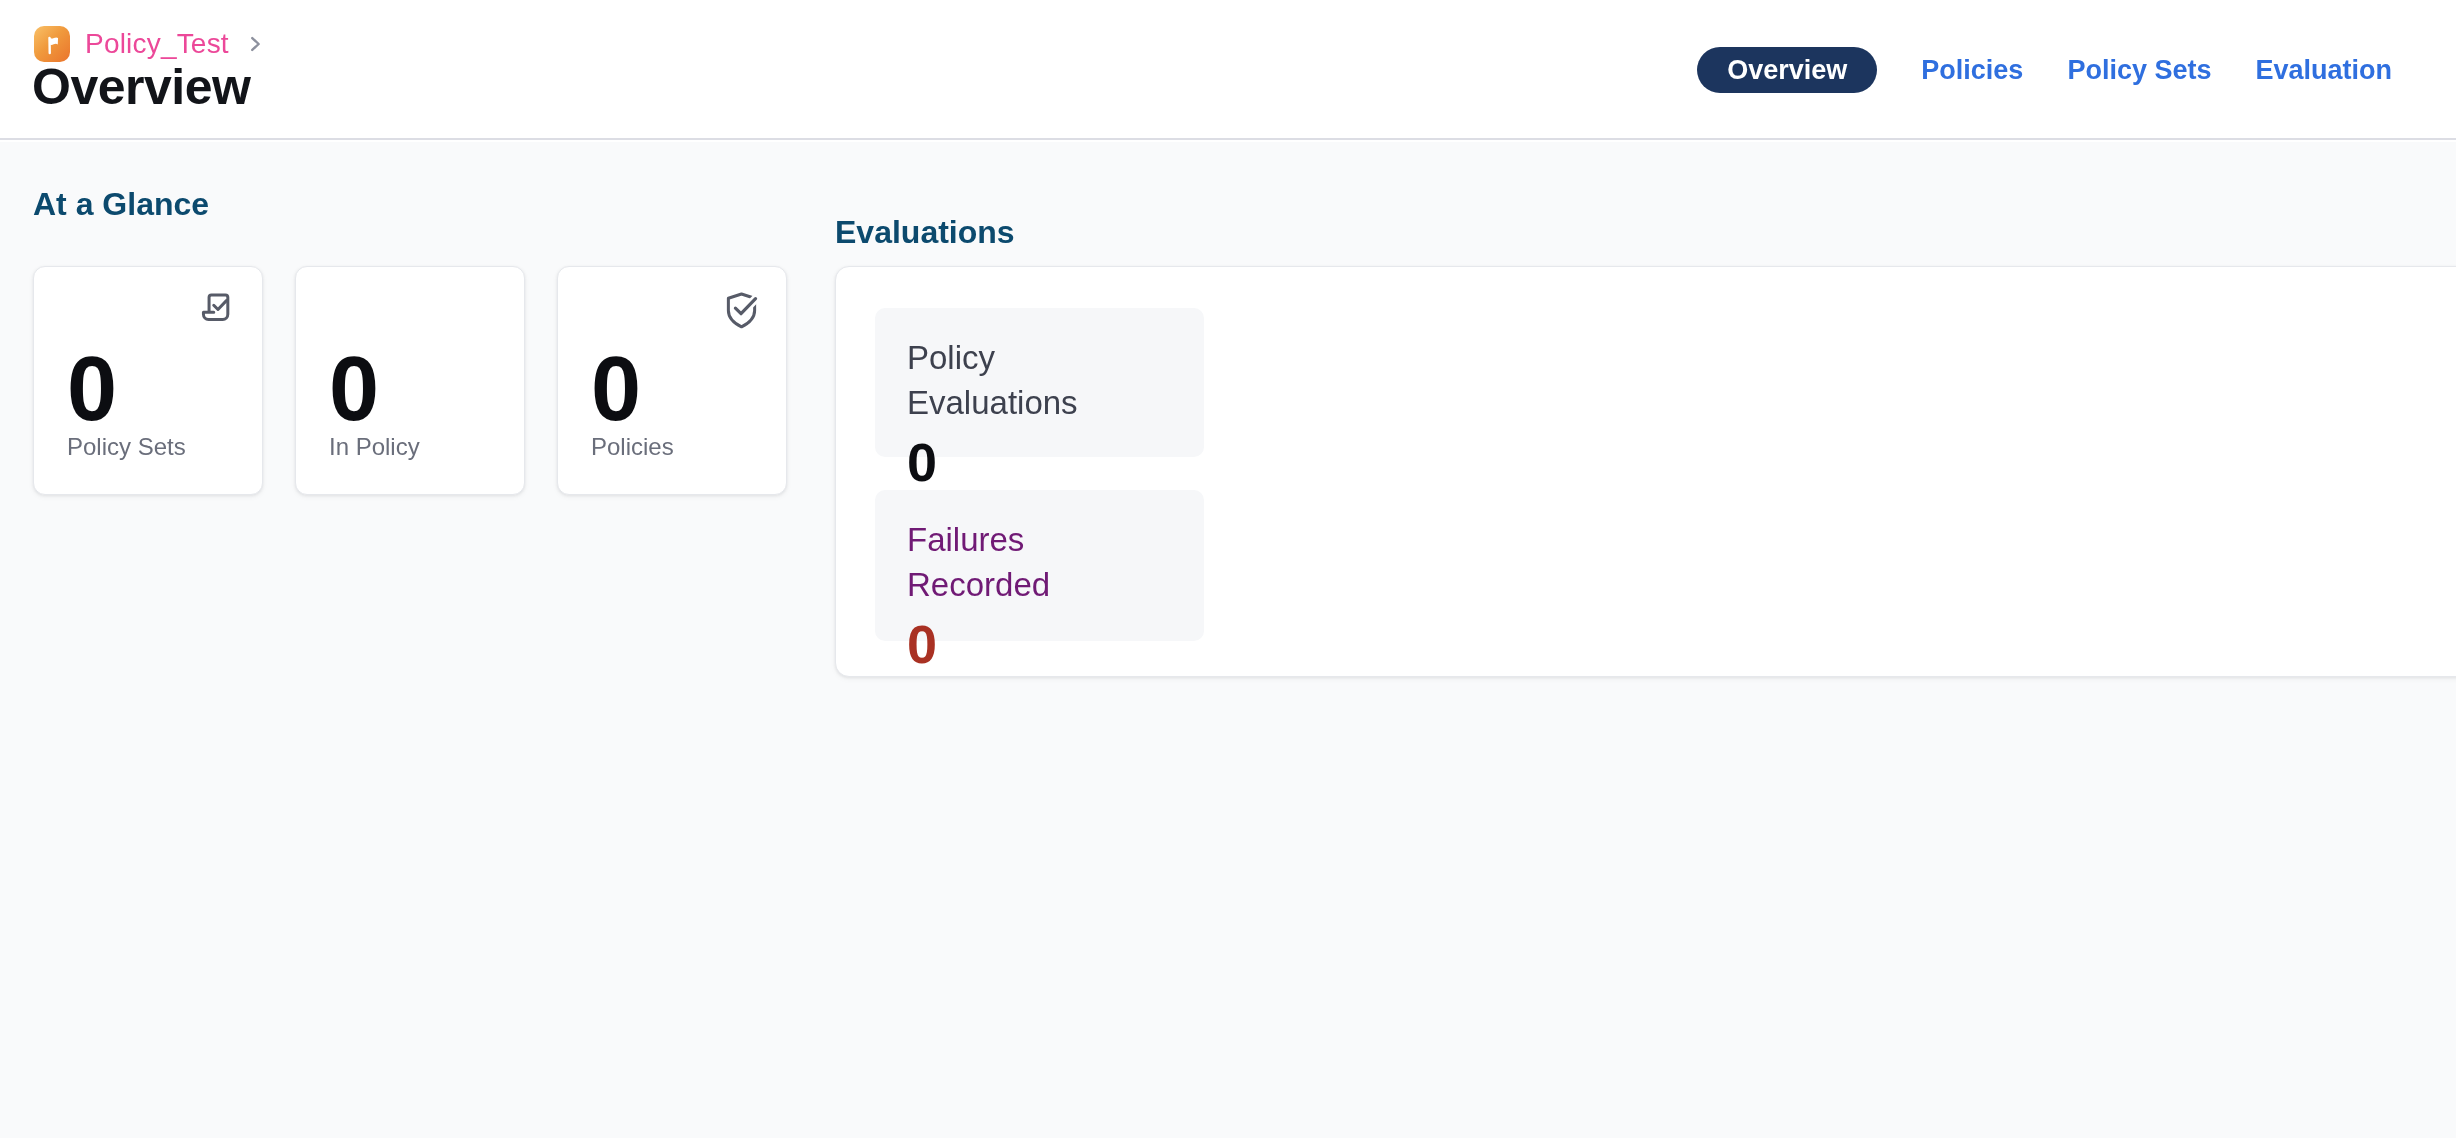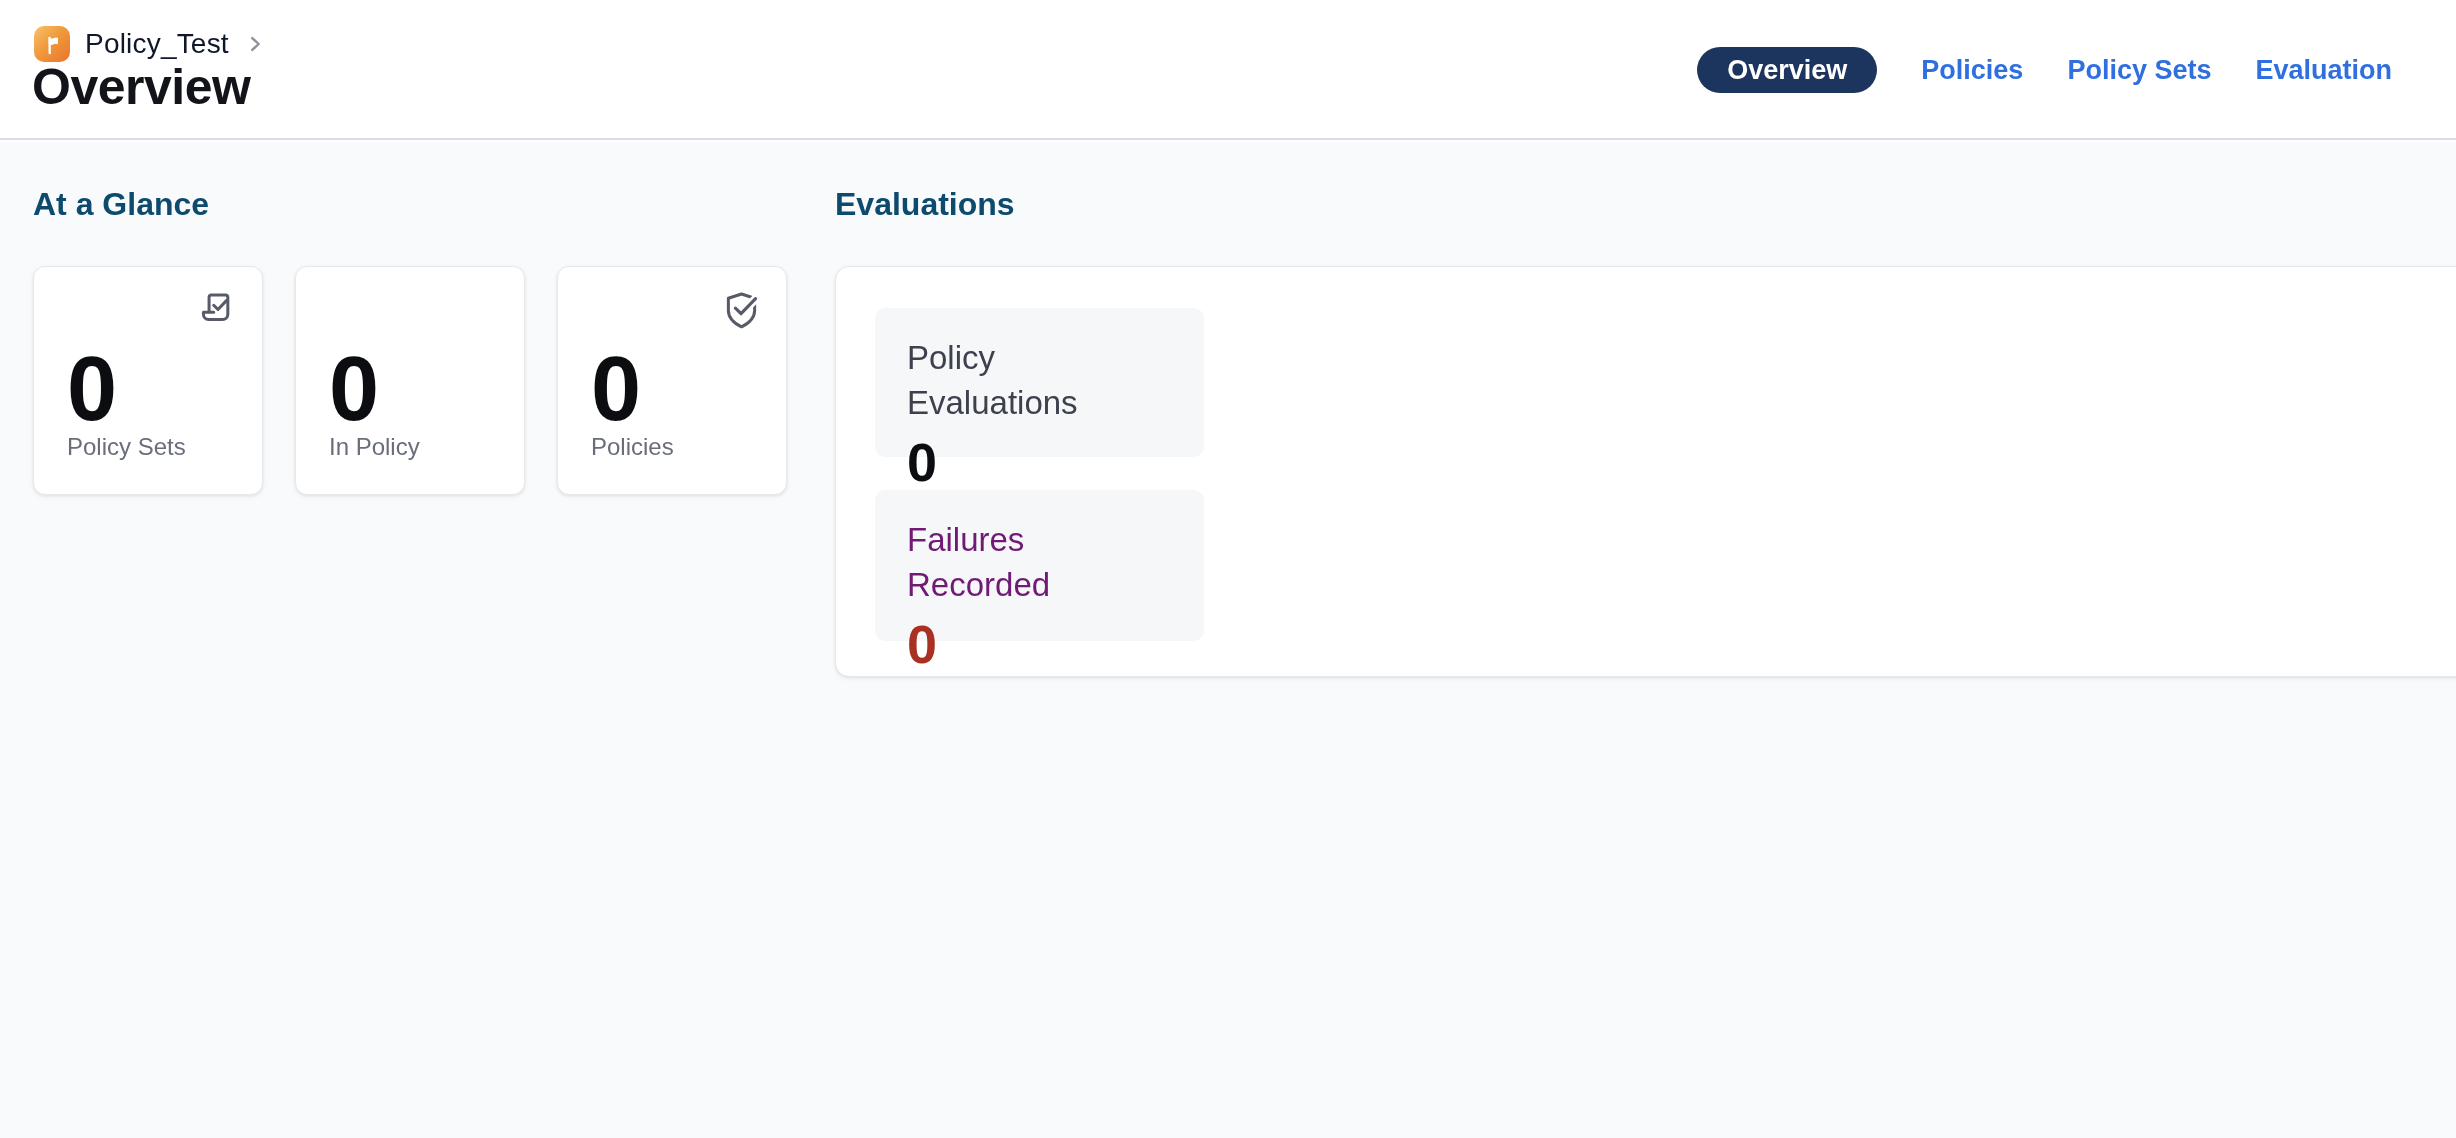--- a/index.html
+++ b/index.html
@@ -20,21 +20,21 @@
     position: absolute; left: 34px; top: 26px;
     display: flex; align-items: center; gap: 15px;
   }
   .project-icon {
     width: 36px; height: 36px; border-radius: 10px;
     background: linear-gradient(135deg, #f9c169 0%, #f09a3d 45%, #ea742c 100%);
     display: flex; align-items: center; justify-content: center;
     flex: 0 0 auto;
   }
   .breadcrumb a {
-    color: #0f172a; text-decoration: none;
+    color: #ec4899; text-decoration: none;
     font-size: 28px; font-weight: 500; letter-spacing: 0.2px;
   }
   .crumb-chevron { display: flex; align-items: center; }
   .page-title {
     position: absolute; left: 32px; top: 62px;
     font-size: 50px; font-weight: 700; color: #121419;
     letter-spacing: -0.5px; line-height: 1;
   }
   .header-nav {
     position: absolute; right: 64px; top: 47px; height: 46px;
@@ -53,21 +53,21 @@
   
   .main {
     position: absolute; top: 142px; left: 0; right: 0; bottom: 0;
     background: #f9fafb;
   }
   .section-heading {
     position: absolute; top: 42px;
     font-size: 32px; font-weight: 700; color: #0c4a6e; line-height: 1.3;
   }
   #glance-heading { left: 33px; }
-  #eval-heading { left: 835px; }
+  #eval-heading { left: 835px; margin-top: 28px; }
 
   .glance-cards {
     position: absolute; left: 33px; top: 124px;
     display: flex; gap: 32px;
   }
   .stat-card {
     position: relative;
     width: 230px; height: 229px;
     background: #ffffff;
     border: 1px solid #e6e8ec;

